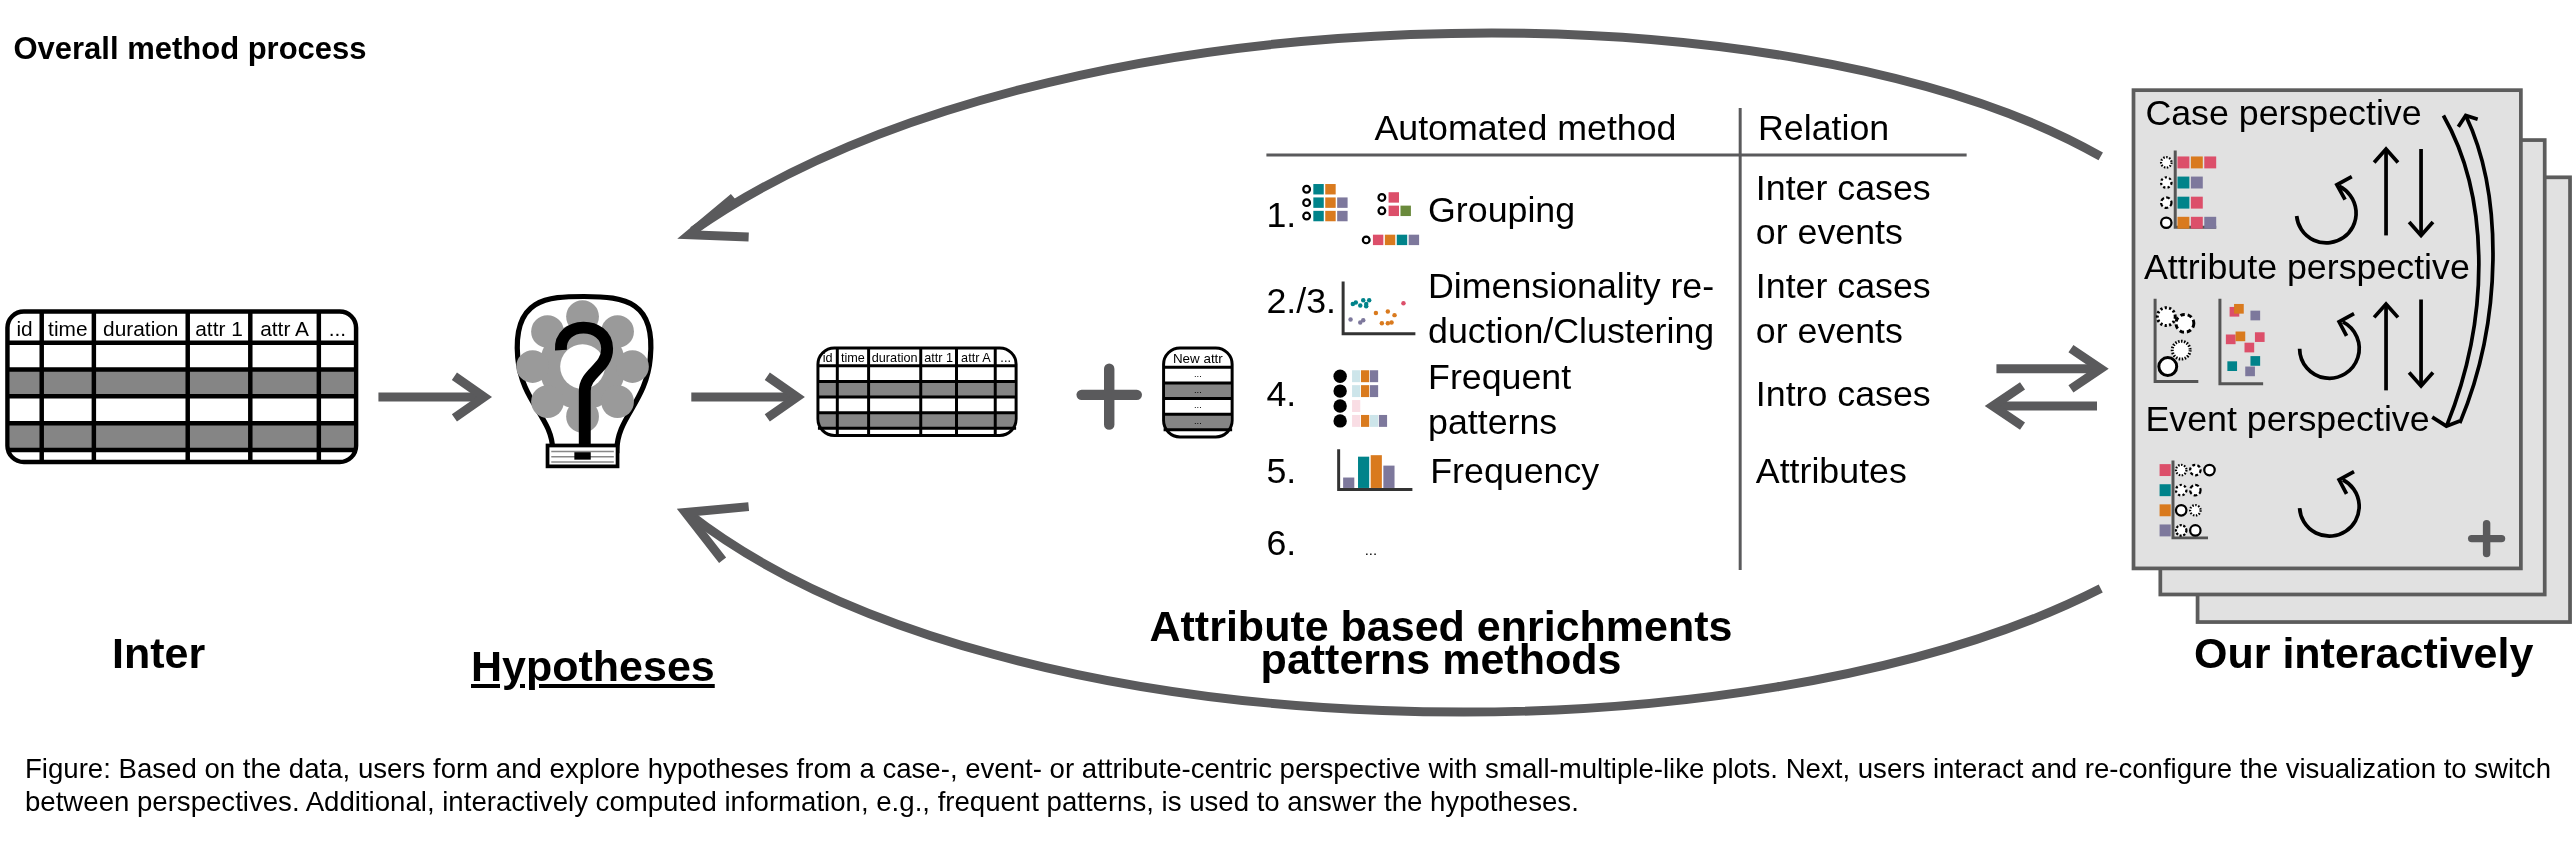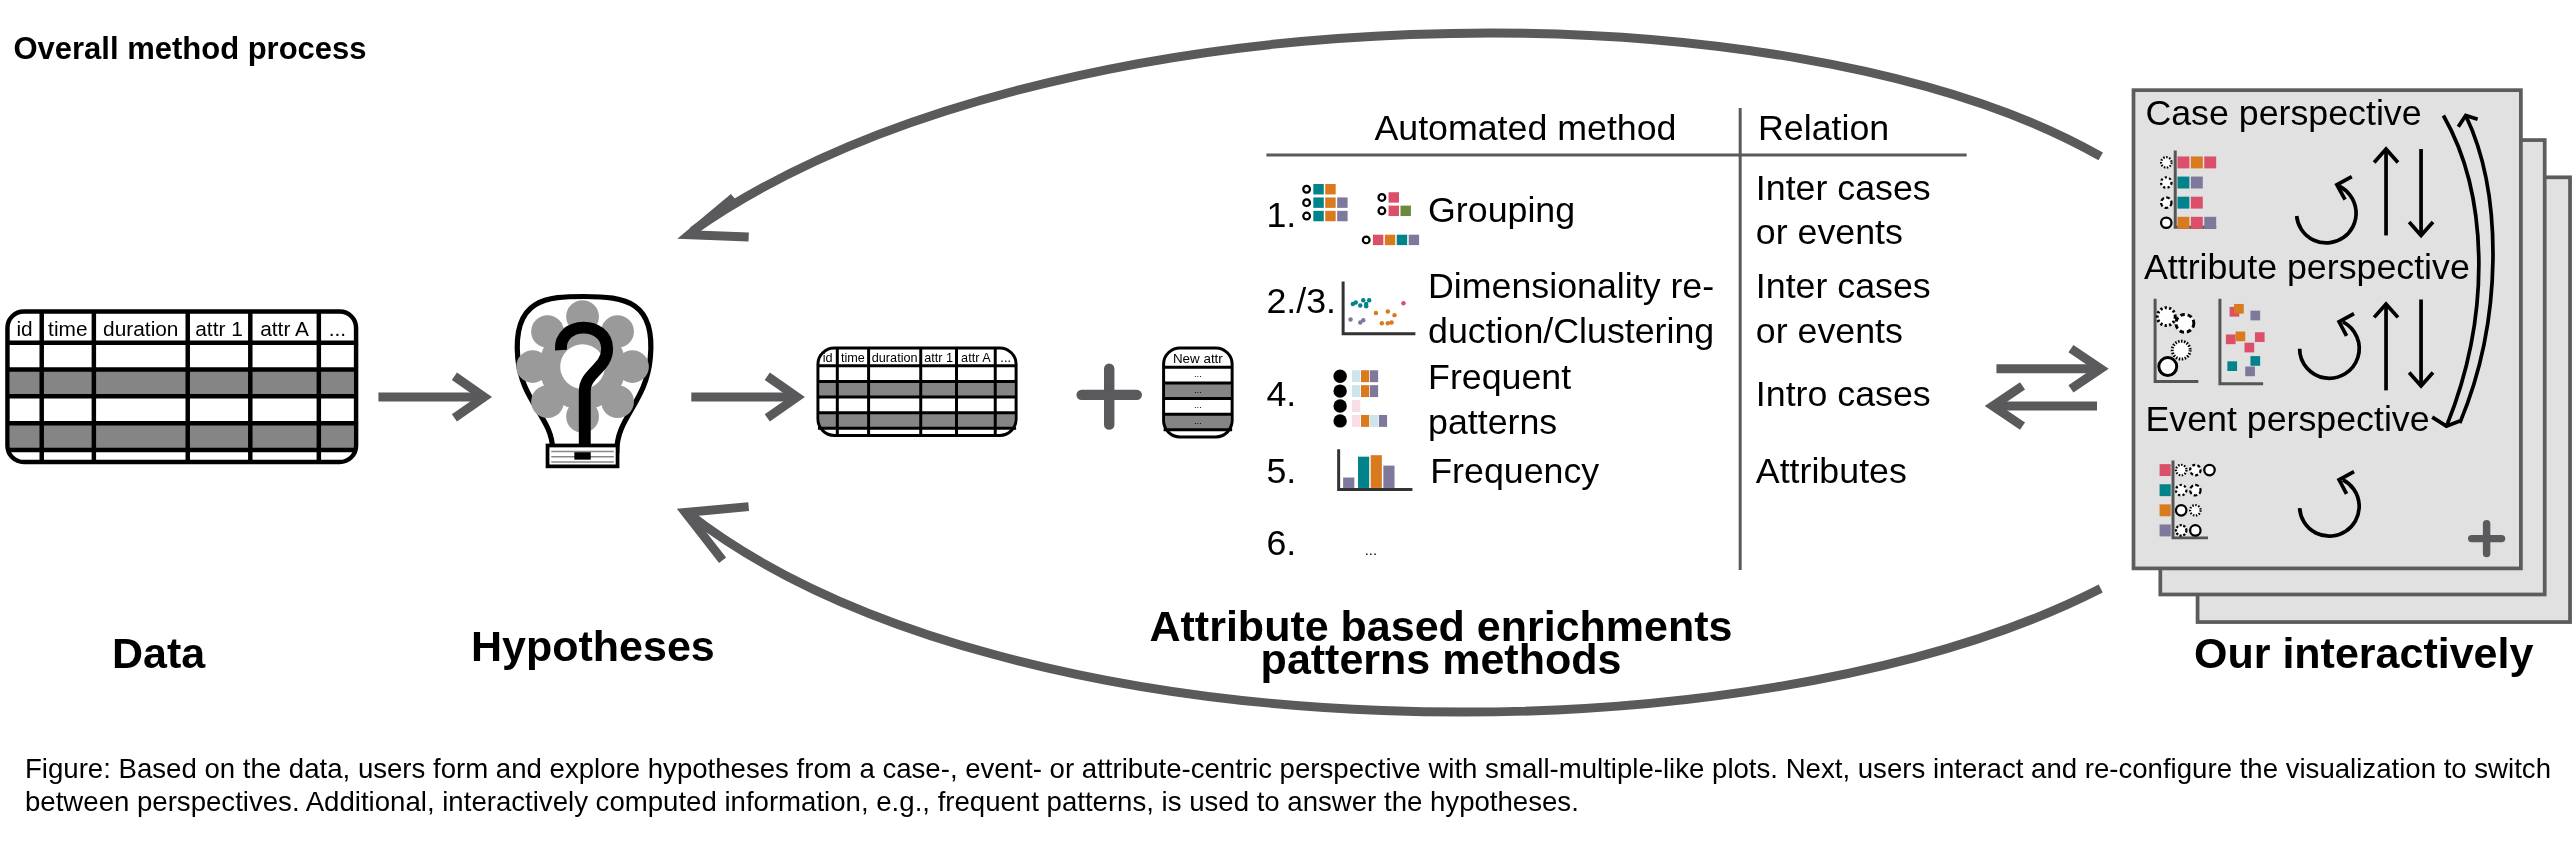--- a/index.html
+++ b/index.html
@@ -325,20 +325,20 @@
       <path d="M3265,560 L3284,572 L3302,565"></path>
     </g>
 
     <g>
       <line x1="3338" y1="703" x2="3338" y2="743" stroke="#5a5a5c" stroke-width="10" stroke-linecap="round"></line>
       <line x1="3318" y1="723" x2="3358" y2="723" stroke="#5a5a5c" stroke-width="10" stroke-linecap="round"></line>
     </g>
   </g>
 </svg>
 
-<div class="abs label-bold" style="left:112px; top:629px;">Data</div>
-<div class="abs label-bold" style="left:471px; top:622px;">Hypotheses</div>
+<div class="abs label-bold" style="left:112px; top:629px;">Inter</div>
+<div class="abs label-bold" style="left:471px; top:642px;text-decoration:underline;">Hypotheses</div>
 <div class="abs label-bold" style="left:1117px; top:580px; width:648px;margin-top:22px;">Attribute based enrichments</div>
 <div class="abs label-bold" style="left:1117px; top:635px; width:648px;">patterns methods</div>
 <div class="abs label-bold" style="left:2194px; top:629px;">Our interactively</div>
 
 <div class="abs caption">Figure: Based on the data, users form and explore hypotheses from a case-, event- or attribute-centric perspective with small-multiple-like plots. Next, users interact and re-configure the visualization to switch between perspectives. Additional, interactively computed information, e.g., frequent patterns, is used to answer the hypotheses.</div>
 
 
 </body></html>

